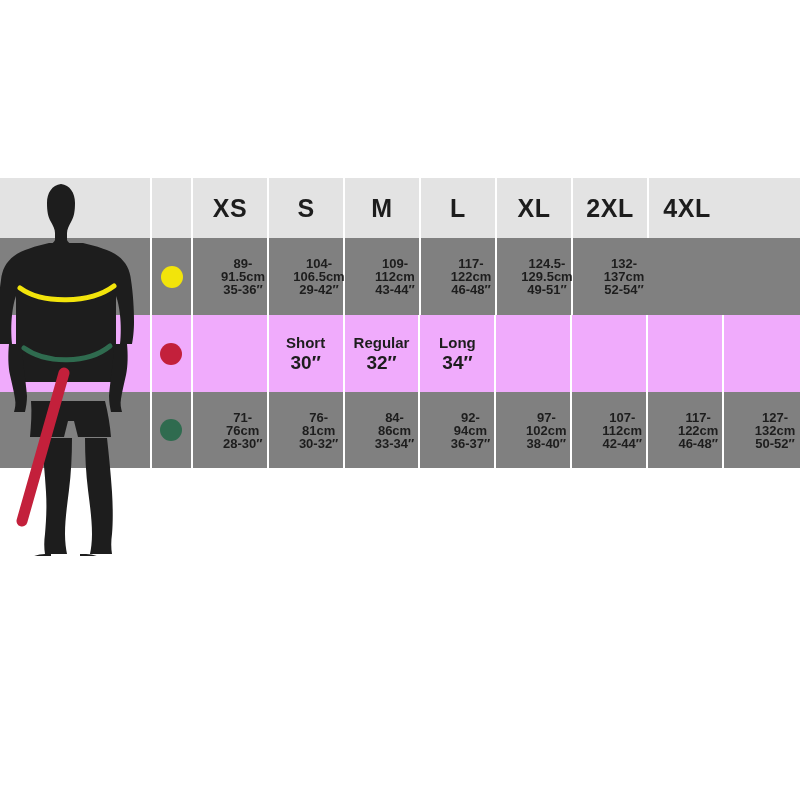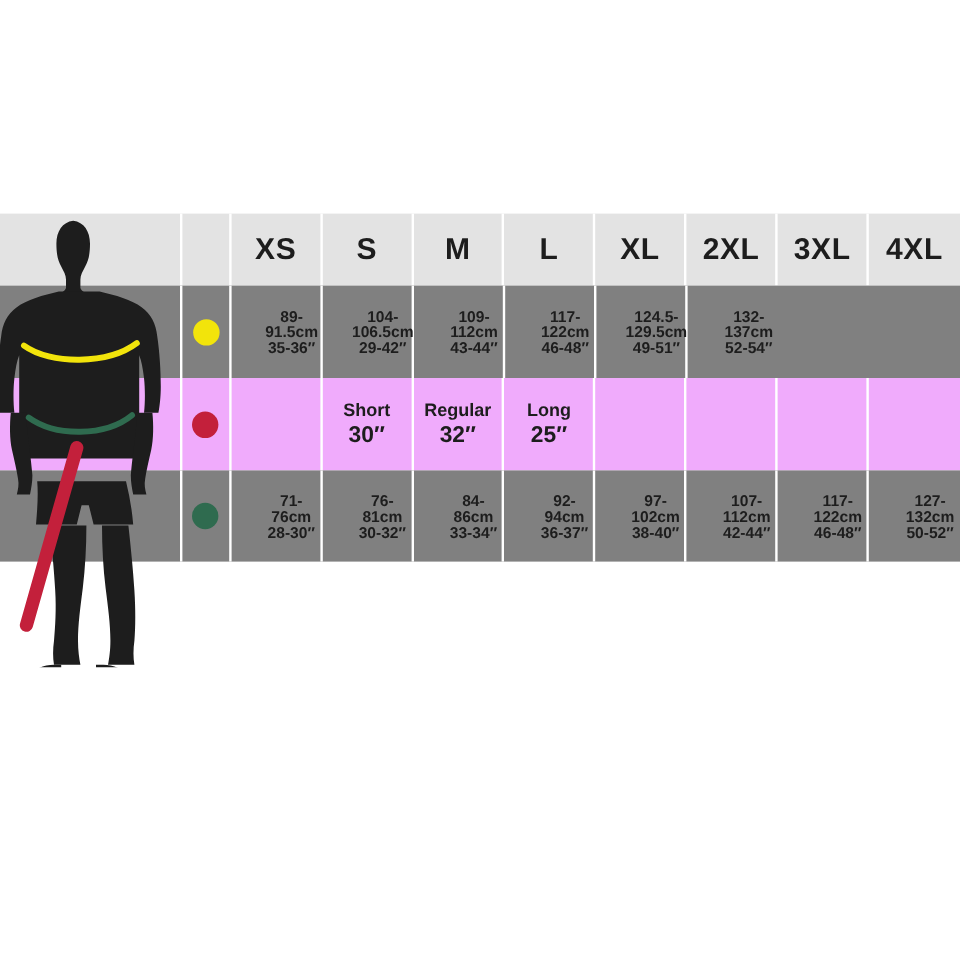--- a/index.html
+++ b/index.html
@@ -134,23 +134,20 @@
       </div>
       <div class="cell c-size sep-r">
         <span class="size-label">L</span>
       </div>
       <div class="cell c-size sep-r">
         <span class="size-label">XL</span>
       </div>
       <div class="cell c-size sep-r">
         <span class="size-label">2XL</span>
       </div>
-      <div class="cell c-size sep-r">
-        <span class="size-label">3XL</span>
-      </div>
       <div class="cell c-size">
         <span class="size-label">4XL</span>
       </div>
     </div>
 
     <div class="row" id="row-chest">
       <div class="cell c-fig sep-r"></div>
       <div class="cell c-dot sep-r">
         <span class="dot dot-yellow"></span>
       </div>
@@ -192,21 +189,21 @@
       <div class="cell c-size sep-r">
         <span class="inseam-word">Short</span>
         <span class="inseam-num">30″</span>
       </div>
       <div class="cell c-size sep-r">
         <span class="inseam-word">Regular</span>
         <span class="inseam-num">32″</span>
       </div>
       <div class="cell c-size sep-r">
         <span class="inseam-word">Long</span>
-        <span class="inseam-num">25″</span>
+        <span class="inseam-num">34″</span>
       </div>
       <div class="cell c-size sep-r">
         <span class="inseam-word"></span>
         <span class="inseam-num"></span>
       </div>
       <div class="cell c-size sep-r">
         <span class="inseam-word"></span>
         <span class="inseam-num"></span>
       </div>
       <div class="cell c-size sep-r">

